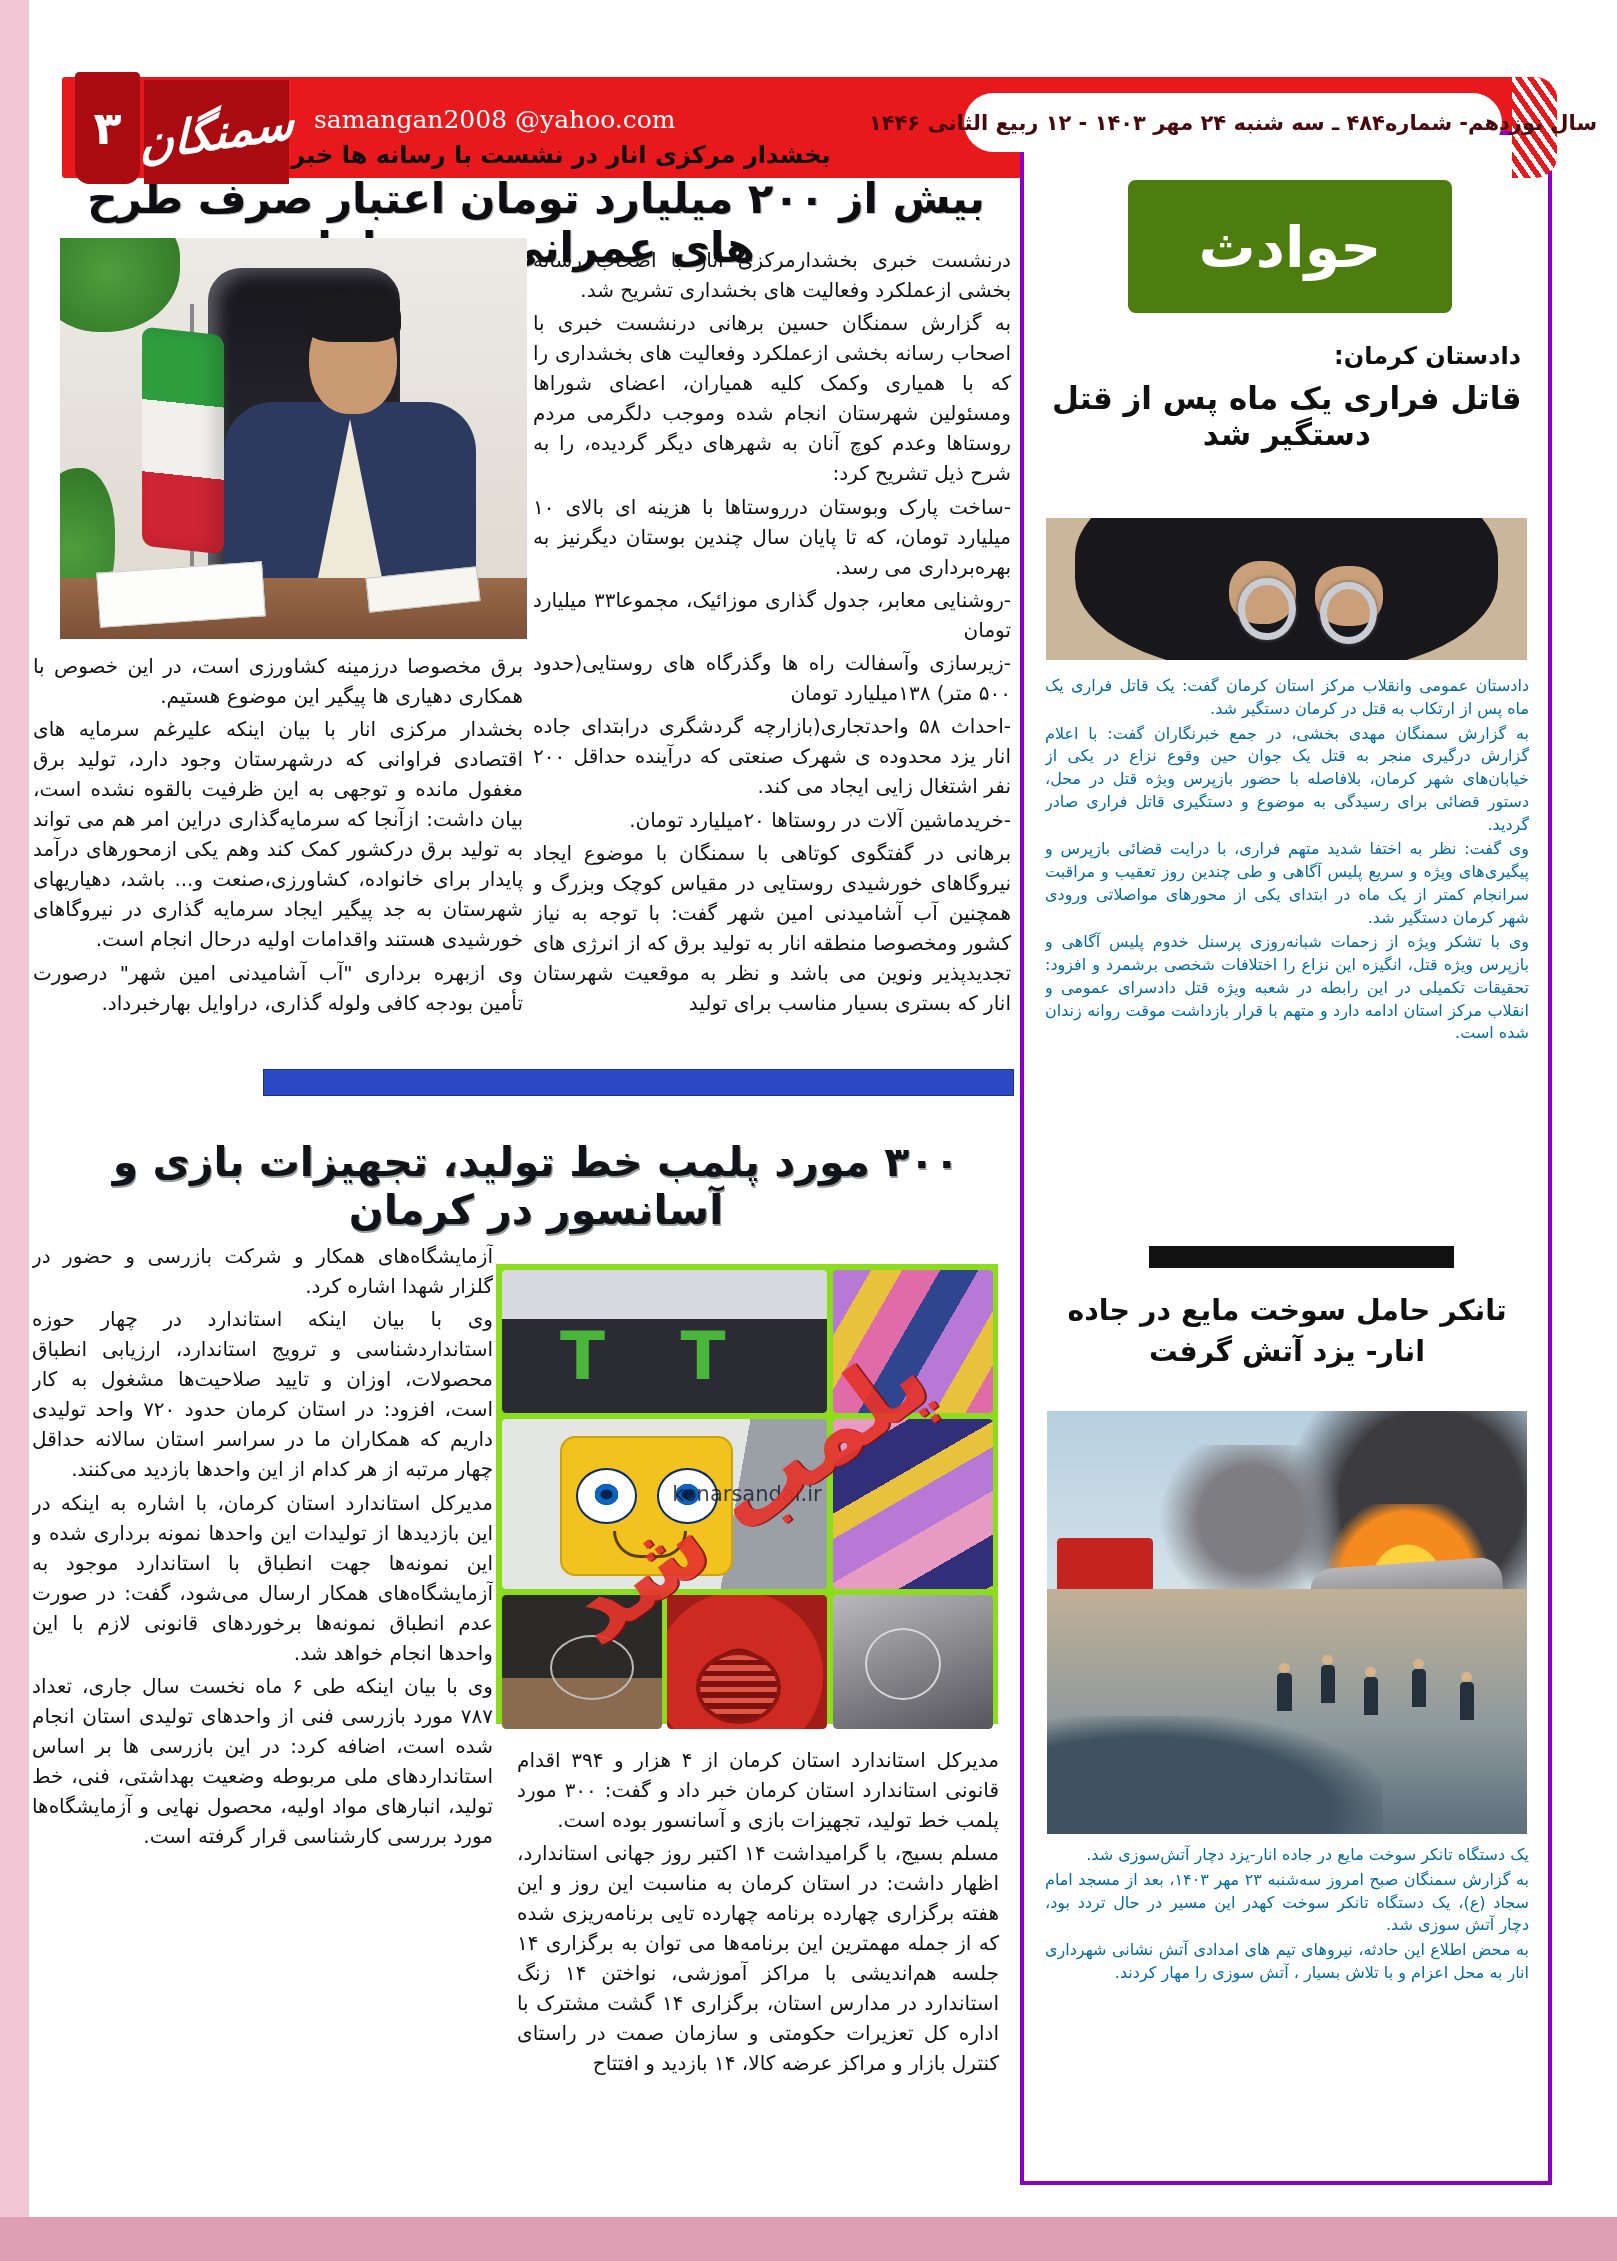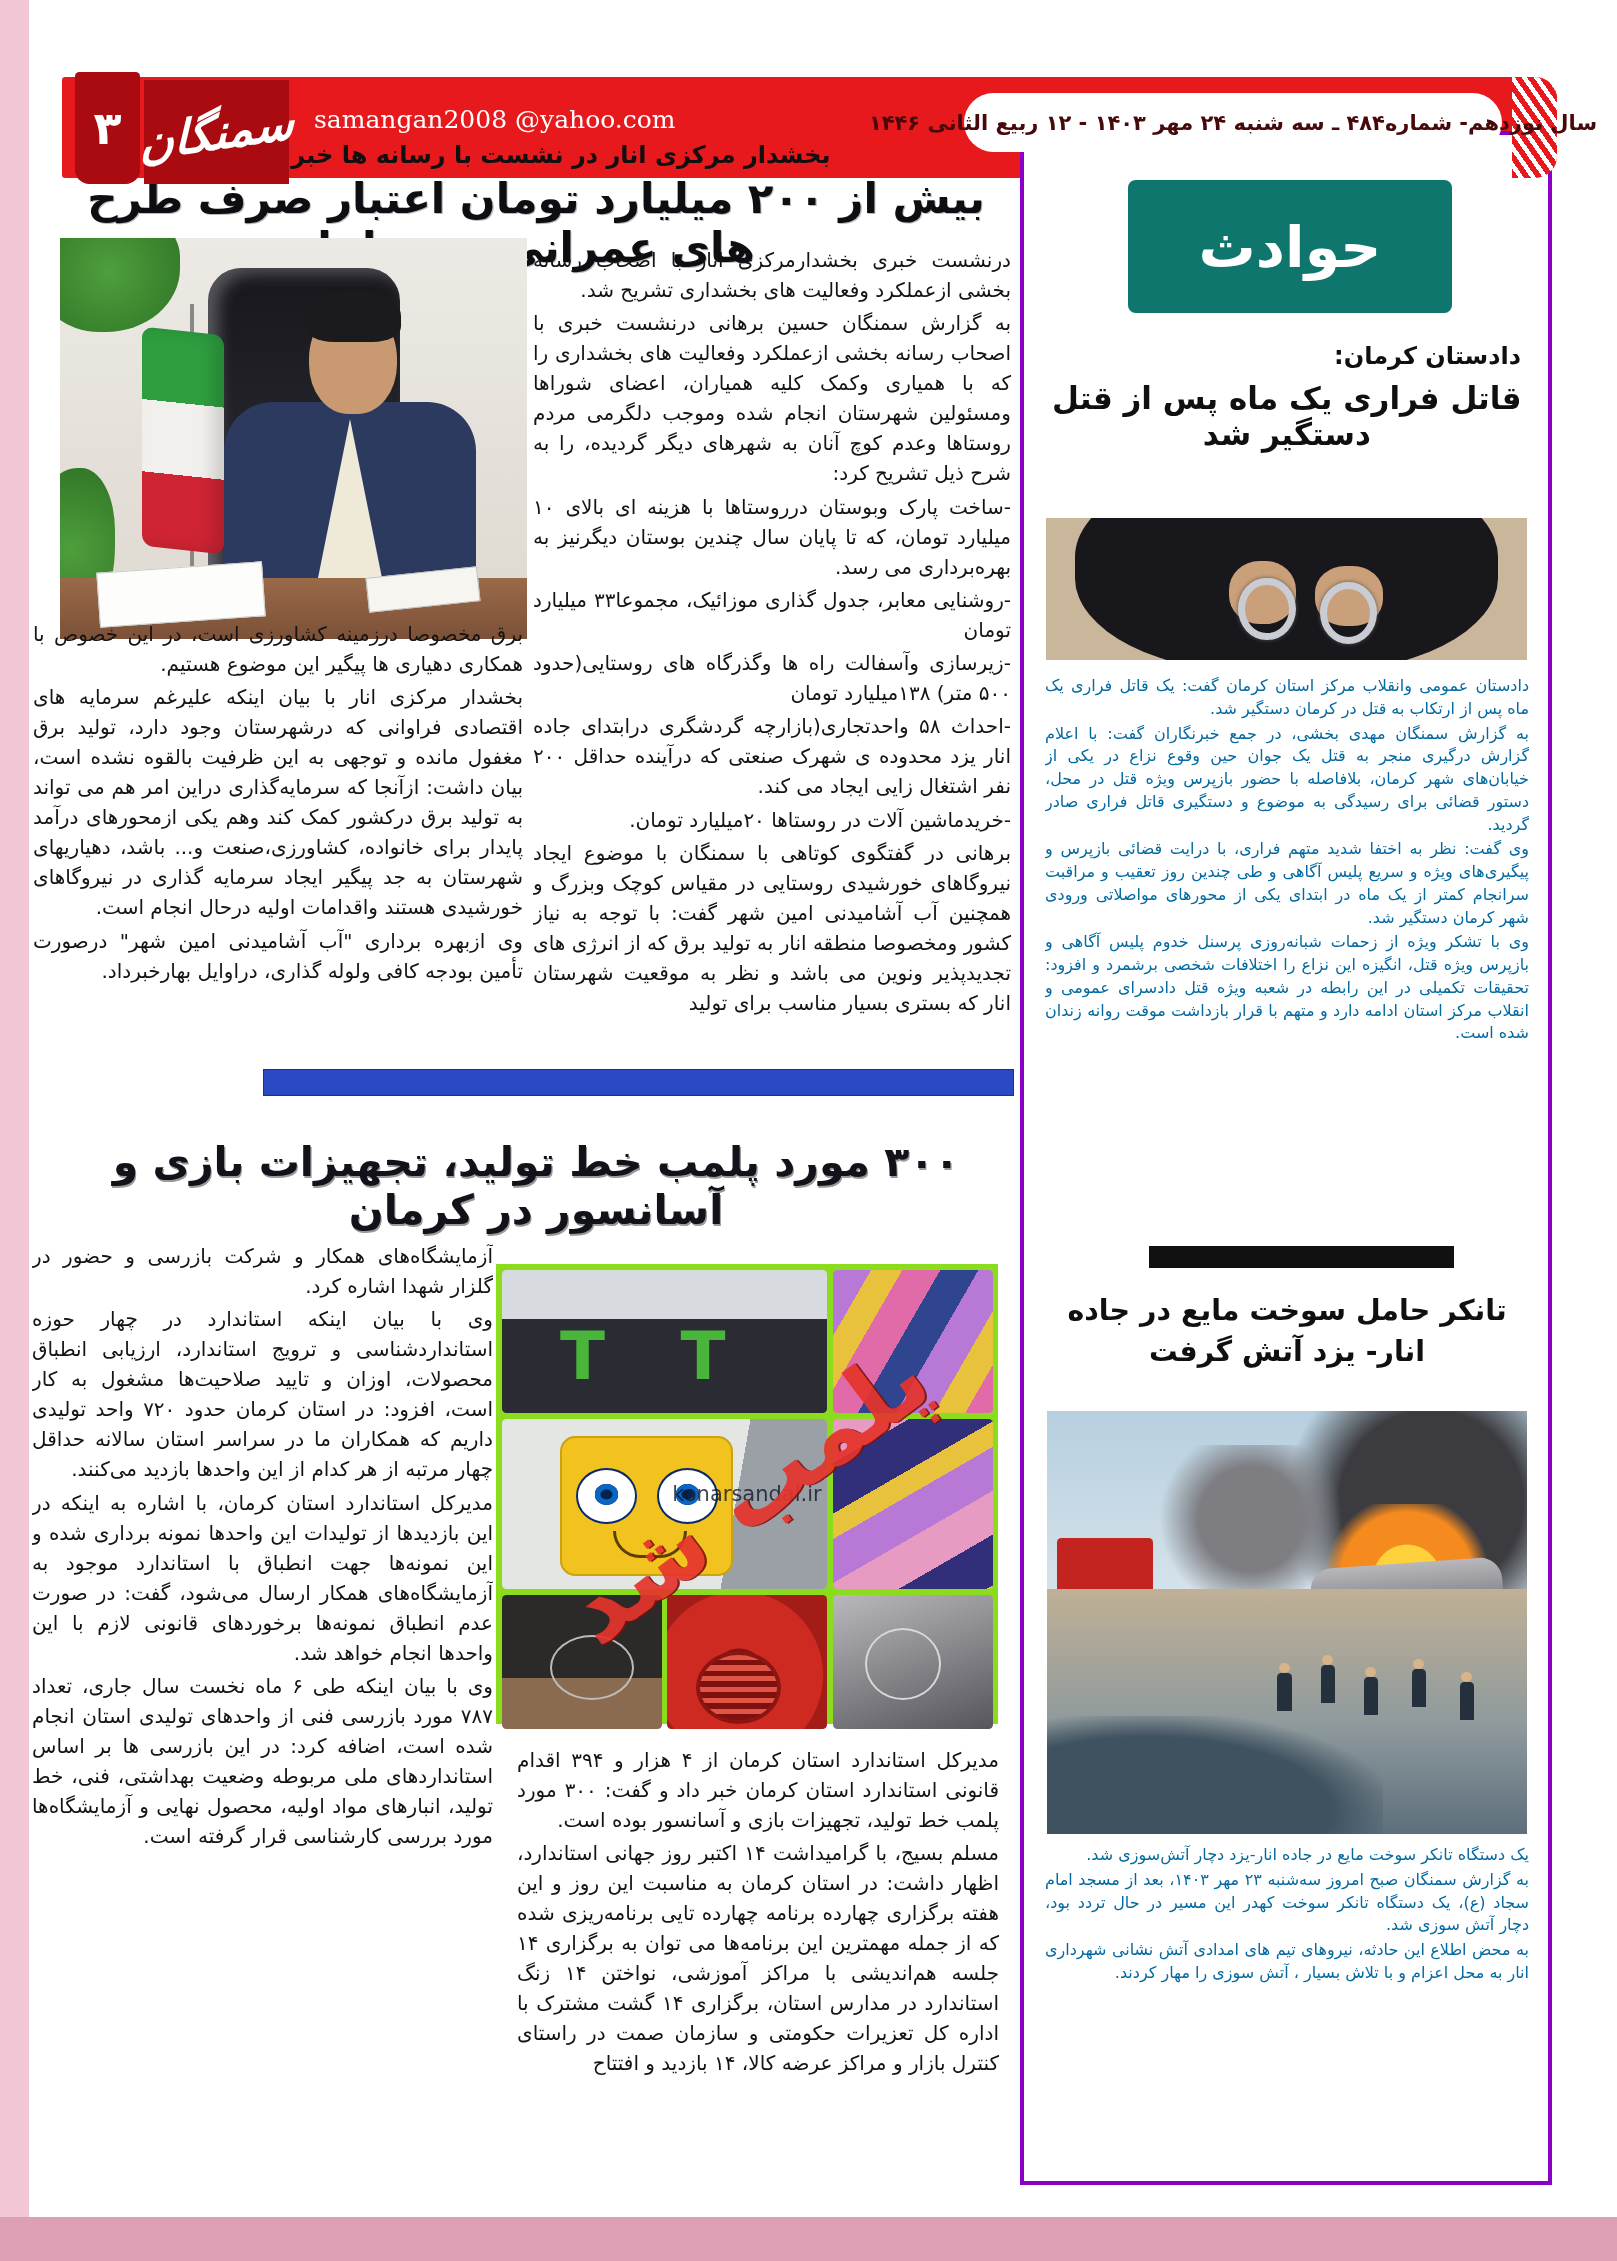--- a/index.html
+++ b/index.html
@@ -27,21 +27,21 @@
          background:repeating-linear-gradient(55deg,#e8191d 0 5.5px,#ffffff 5.5px 10px);z-index:2;}
   
   #strip-left{left:0;top:0;width:30px;height:2261px;background:#f2c6d4;}
   #strip-bottom{left:0;top:2217px;width:1618px;height:44px;background:#dd9fb4;}
   
   #a1-kicker{left:71px;top:141px;width:931px;text-align:center;font-size:24px;font-weight:bold;color:#101010;}
   #a1-head{left:66px;top:174px;width:942px;text-align:center;font-size:42px;font-weight:bold;color:#0d0d12;
            text-shadow:1.1px 1.1px 0 #bbb;}
   #a1-photo{left:61px;top:238px;width:467px;height:401px;background:linear-gradient(#edeae5,#ddd8cf);}
   #a1-cola{left:534px;top:245px;width:478px;height:865px;}
-  #a1-colb{left:34px;top:619px;width:490px;height:433px;}
+  #a1-colb{left:34px;top:651px;width:490px;height:433px;}
   #blue-divider{left:264px;top:1069px;width:749px;height:25px;background:#2b49c4;border:1.1px solid #1d2f86;}
   
   #a2-head{left:66px;top:1138px;width:942px;text-align:center;font-size:41px;font-weight:bold;color:#12121a;
            text-shadow:1.1px 1.6px 0 #9a9a9a;}
   #a2-colleft{left:33px;top:1241px;width:461px;height:975px;}
   #collage{left:497px;top:1264px;width:502px;height:460px;background:#8bdc1c;padding:5.5px;box-sizing:border-box;
            display:grid;grid-template-columns:1fr 1fr 1fr;grid-template-rows:32% 38% 30%;gap:5.5px;}
   .cg{position:relative;overflow:hidden;border-radius:4.4px;}
   #cg-slide{background:repeating-linear-gradient(120deg,#b879d6 0 33px,#e8c23c 33px 60px,#e06ba8 60px 93px,#30458f 93px 126px);}
   #cg-hockey{grid-column:2/4;background:linear-gradient(#d7dade 0 34%,#2b2b33 34%);}
@@ -61,21 +61,21 @@
                background:repeating-linear-gradient(0deg,#7e1010 0 5.5px,#e05544 5.5px 11px),#b21c16;border:4.4px solid #8d1511;}
   #cg-cables{background:linear-gradient(#2c2a29 0 62%,#8a6b4f 62%);}
   .wire{position:absolute;border:2.7px solid #d8d8d8;border-radius:50%;background:transparent;}
   #cg-mark{position:absolute;left:0;top:0;width:100%;height:100%;display:flex;align-items:center;justify-content:center;
            transform:rotate(-37deg);color:#e5342c;font-size:96px;font-weight:bold;opacity:.92;
            text-shadow:1.6px 1.6px 0 #7c120d;pointer-events:none;}
   #cg-site{position:absolute;left:50%;top:50%;transform:translate(-50%,-50%);color:#0f172a;font-size:21px;opacity:.8;}
   #a2-colmid{left:518px;top:1745px;width:482px;height:471px;}
   
   #events{left:1021px;top:131px;width:532px;height:2054px;border:4.4px solid #8a00c8;background:#fff;box-sizing:border-box;}
-  #ev-title-box{left:104px;top:45px;width:324px;height:133px;background:#0f766e;border-radius:7.7px;
+  #ev-title-box{left:104px;top:45px;width:324px;height:133px;background:#4d7c0f;border-radius:7.7px;
                 display:flex;align-items:center;justify-content:center;}
   #ev-title-box span{color:#fff;font-size:57px;font-weight:bold;}
   #ev-kicker{right:27px;top:207px;width:471px;text-align:right;font-size:24px;font-weight:bold;color:#101010;}
   #ev-head1{left:16.4px;top:245px;width:493px;text-align:center;font-size:31px;font-weight:bold;color:#101010;}
   #ev-photo1{left:22px;top:383px;width:481px;height:142px;background:#c9b69b;}
   #ev-body1{left:21px;top:540px;width:484px;height:564px;}
   #ev-divider{left:125px;top:1111px;width:305px;height:22px;background:#111;}
   #ev-head2{left:33px;top:1155px;width:460px;text-align:center;font-size:28.5px;font-weight:bold;color:#101010;line-height:1.45;}
   #ev-photo2{left:23px;top:1276px;width:480px;height:423px;}
   #ev-body2{left:21px;top:1709px;width:484px;height:307px;}

